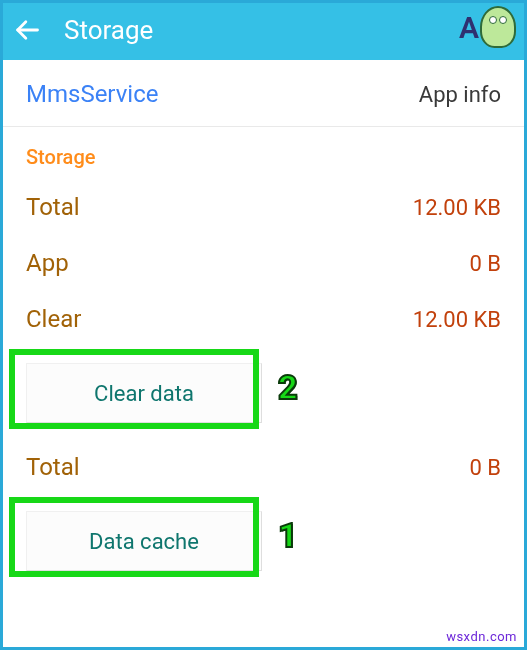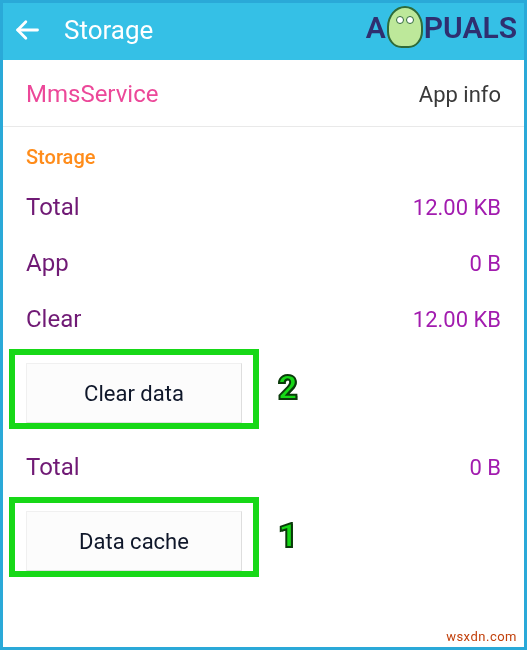--- a/index.html
+++ b/index.html
@@ -74,72 +74,72 @@
     .logo-mascot::after { right: 7px; }
     .appinfo-row {
       display: flex;
       justify-content: space-between;
       align-items: center;
       padding: 20px 26px 18px 26px;
       border-bottom: 1px solid #e9e9e9;
     }
     .app-name {
       font-size: 24px;
-      color: #ec4899;
+      color: #3b82f6;
     }
     .appinfo-label {
       font-size: 22px;
       color: #3a3a3a;
       margin-left: 40px;
     }
     .section-header {
       color: #ff8c1a;
       font-size: 20px;
       padding: 18px 26px 10px 26px;
       font-weight: 500;
     }
     .kv-row {
       display: flex;
       justify-content: space-between;
       align-items: center;
       padding: 14px 26px;
     }
     .kv-label {
       font-size: 24px;
-      color: #701a75;
+      color: #a16207;
     }
     .kv-value {
       font-size: 22px;
-      color: #a21caf;
+      color: #c2410c;
     }
     .button-area {
       position: relative;
       padding: 6px 0;
     }
     .highlight-box {
       position: absolute;
       left: 9px;
       top: 2px;
       width: 250px;
       height: 80px;
       border: 6px solid #17d817;
       z-index: 2;
       pointer-events: none;
     }
     .android-btn {
       position: relative;
       left: 26px;
-      width: 216px;
+      width: 236px;
       height: 60px;
       background: #fcfcfc;
       border: 1px solid #dedede;
       border-top-color: #f0f0f0;
       border-left-color: #f0f0f0;
       font-size: 22px;
-      color: #0f172a;
+      color: #0f766e;
       display: flex;
       align-items: center;
       justify-content: center;
       margin: 10px 0;
       cursor: pointer;
     }
     .badge {
       position: absolute;
       left: 278px;
       font-size: 34px;
@@ -149,21 +149,21 @@
       text-shadow: 1px 1px 0 #0a3a0a;
       z-index: 3;
     }
     .badge-2 { top: 20px; }
     .badge-1 { top: 20px; }
     .watermark {
       position: absolute;
       right: 10px;
       bottom: 6px;
       font-size: 13px;
-      color: #c2410c;
+      color: #6d28d9;
       letter-spacing: 0.5px;
       z-index: 2;
     }
   </style>
 </head>
 <body>
 
 <div class="border-frame"></div>
 
 <div class="header">
@@ -172,21 +172,20 @@
       <line x1="21" y1="12" x2="4" y2="12"></line>
       <polyline points="11 5 4 12 11 19"></polyline>
     </svg>
   </div>
   <div class="header-title">Storage</div>
 </div>
 
 <div class="logo">
   <span>A</span>
   <span class="logo-mascot"></span>
-  <span>PUALS</span>
 </div>
 
 <div class="appinfo-row">
   <div class="app-name">MmsService</div>
   <div class="appinfo-label">App info</div>
 </div>
 
 <div class="section-header">Storage</div>
 
 <div class="kv-row">

